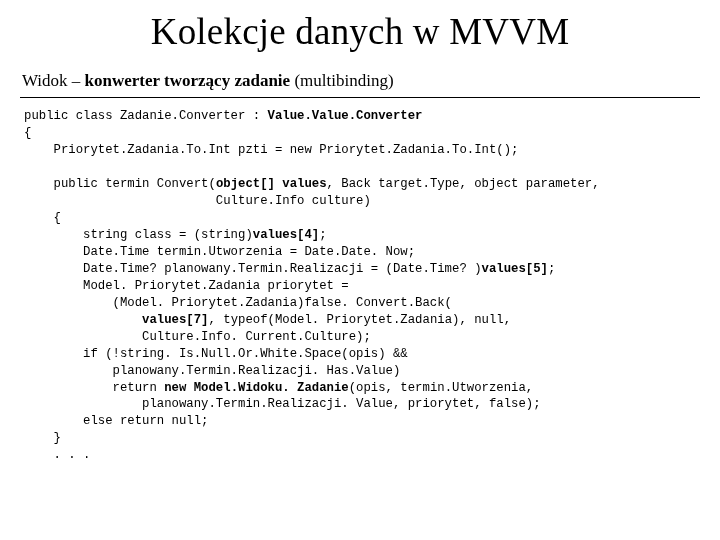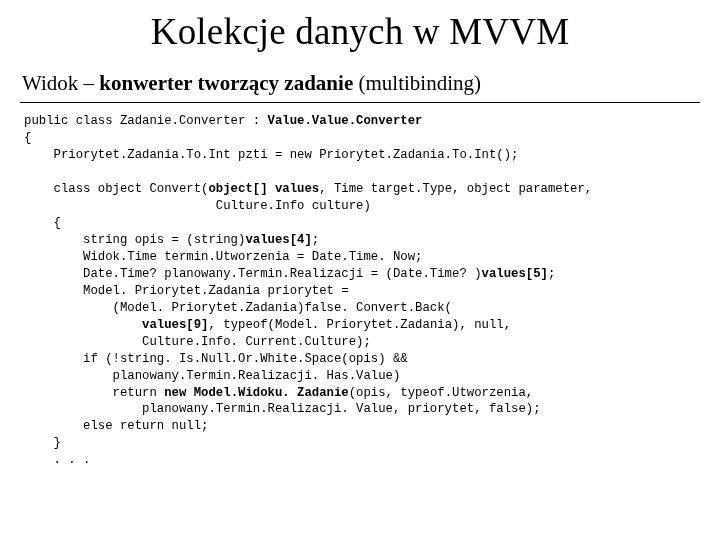--- a/index.html
+++ b/index.html
@@ -16,21 +16,21 @@
     padding: 0 20px 10px 20px;
   }
   .title {
     text-align: center;
     font-size: 37px;
     font-weight: 400;
     margin: 10px 0 18px 0;
     letter-spacing: 0.2px;
   }
   .subtitle {
-    font-size: 21px;
+    font-size: 17px;
     font-weight: 400;
     margin: 0 0 4px 2px;
   }
   .subtitle .bold-seg {
     font-weight: 700;
   }
   .divider {
     border: none;
     border-top: 1px solid #000;
     margin: 6px 0 10px 0;
@@ -53,30 +53,30 @@
   <div class="subtitle">
     <span>Widok – </span><span class="bold-seg">konwerter tworzący zadanie</span><span> (multibinding)</span>
   </div>
 
   <hr class="divider">
 
   <div class="code"><span>public class Zadanie.Converter : </span><span class="b">Value.Value.Converter</span>
 <span>{</span>
 <span>    Priorytet.Zadania.To.Int pzti = new Priorytet.Zadania.To.Int();</span>
 <span></span>
-<span>    class object Convert(</span><span class="b">object[] values</span><span>, Time target.Type, object parameter,</span>
+<span>    public termin Convert(</span><span class="b">object[] values</span><span>, Back target.Type, object parameter,</span>
 <span>                          Culture.Info culture)</span>
 <span>    {</span>
-<span>        string opis = (string)</span><span class="b">values[4]</span><span>;</span>
-<span>        Widok.Time termin.Utworzenia = Date.Time. Now;</span>
+<span>        string class = (string)</span><span class="b">values[4]</span><span>;</span>
+<span>        Date.Time termin.Utworzenia = Date.Date. Now;</span>
 <span>        Date.Time? planowany.Termin.Realizacji = (Date.Time? )</span><span class="b">values[5]</span><span>;</span>
 <span>        Model. Priorytet.Zadania priorytet =</span>
 <span>            (Model. Priorytet.Zadania)false. Convert.Back(</span>
-<span>                </span><span class="b">values[9]</span><span>, typeof(Model. Priorytet.Zadania), null,</span>
+<span>                </span><span class="b">values[7]</span><span>, typeof(Model. Priorytet.Zadania), null,</span>
 <span>                Culture.Info. Current.Culture);</span>
 <span>        if (!string. Is.Null.Or.White.Space(opis) &amp;&amp;</span>
 <span>            planowany.Termin.Realizacji. Has.Value)</span>
-<span>            return </span><span class="b">new Model.Widoku. Zadanie</span><span>(opis, typeof.Utworzenia,</span>
+<span>            return </span><span class="b">new Model.Widoku. Zadanie</span><span>(opis, termin.Utworzenia,</span>
 <span>                planowany.Termin.Realizacji. Value, priorytet, false);</span>
 <span>        else return null;</span>
 <span>    }</span>
 <span>    . . .</span></div>
 </div>
 
 </body></html>

